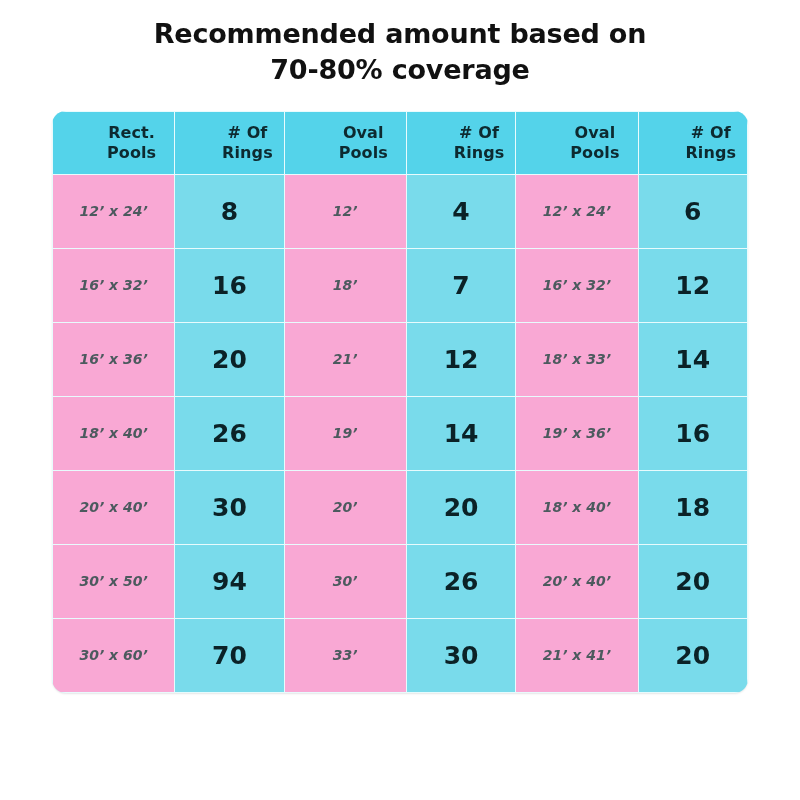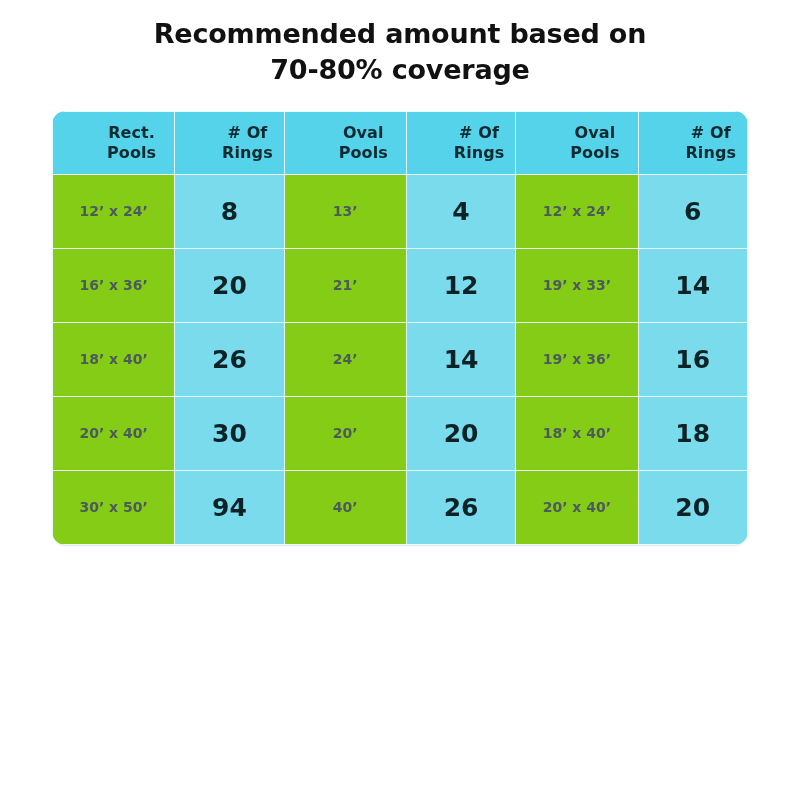--- a/index.html
+++ b/index.html
@@ -64,24 +64,25 @@
     letter-spacing: 0.1px;
   }
   thead th .hl {
     display: block;
     margin-left: 36px;
   }
   tbody tr {
     height: 74px;
   }
   td.size-cell {
-    background: #84cc16;
+    background: #f9a8d4;
     font-size: 14px;
     font-weight: bold;
     color: #4c5a5e;
+    font-style: italic;
   }
   td.count-cell {
     background: #79dbeb;
     font-size: 25px;
     font-weight: bold;
     color: #0b2227;
   }
   
   col.c-size { width: 17.2%; }
   col.c-count { width: 15.4%; }
@@ -131,54 +132,70 @@
           <th>
             <span class="hl"># Of</span>
             <span class="hl">Rings</span>
           </th>
         </tr>
       </thead>
       <tbody>
         <tr>
           <td class="size-cell">12’ x 24’</td>
           <td class="count-cell">8</td>
-          <td class="size-cell">13’</td>
+          <td class="size-cell">12’</td>
           <td class="count-cell">4</td>
           <td class="size-cell">12’ x 24’</td>
           <td class="count-cell">6</td>
         </tr>
         <tr>
+          <td class="size-cell">16’ x 32’</td>
+          <td class="count-cell">16</td>
+          <td class="size-cell">18’</td>
+          <td class="count-cell">7</td>
+          <td class="size-cell">16’ x 32’</td>
+          <td class="count-cell">12</td>
+        </tr>
+        <tr>
           <td class="size-cell">16’ x 36’</td>
           <td class="count-cell">20</td>
           <td class="size-cell">21’</td>
           <td class="count-cell">12</td>
-          <td class="size-cell">19’ x 33’</td>
+          <td class="size-cell">18’ x 33’</td>
           <td class="count-cell">14</td>
         </tr>
         <tr>
           <td class="size-cell">18’ x 40’</td>
           <td class="count-cell">26</td>
-          <td class="size-cell">24’</td>
+          <td class="size-cell">19’</td>
           <td class="count-cell">14</td>
           <td class="size-cell">19’ x 36’</td>
           <td class="count-cell">16</td>
         </tr>
         <tr>
           <td class="size-cell">20’ x 40’</td>
           <td class="count-cell">30</td>
           <td class="size-cell">20’</td>
           <td class="count-cell">20</td>
           <td class="size-cell">18’ x 40’</td>
           <td class="count-cell">18</td>
         </tr>
         <tr>
           <td class="size-cell">30’ x 50’</td>
           <td class="count-cell">94</td>
-          <td class="size-cell">40’</td>
+          <td class="size-cell">30’</td>
           <td class="count-cell">26</td>
           <td class="size-cell">20’ x 40’</td>
+          <td class="count-cell">20</td>
+        </tr>
+        <tr>
+          <td class="size-cell">30’ x 60’</td>
+          <td class="count-cell">70</td>
+          <td class="size-cell">33’</td>
+          <td class="count-cell">30</td>
+          <td class="size-cell">21’ x 41’</td>
           <td class="count-cell">20</td>
         </tr>
       </tbody>
     </table>
   </div>
 
 </div>
 
 </body></html>

